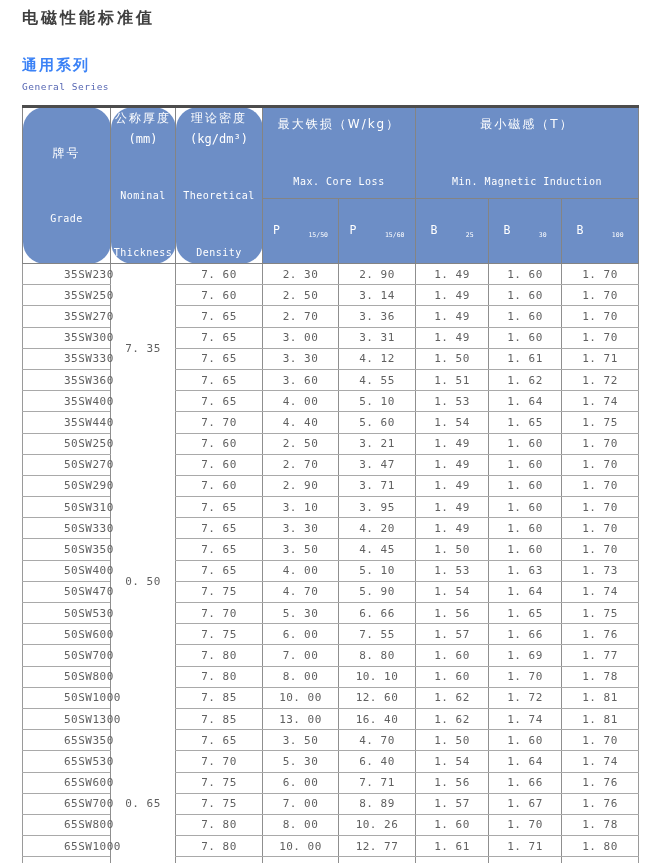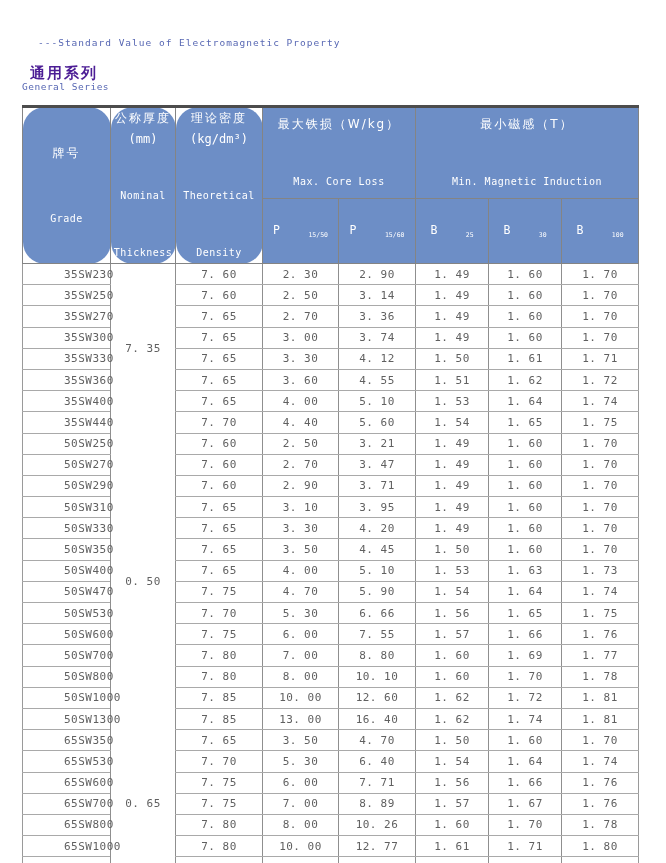--- a/index.html
+++ b/index.html
@@ -15,22 +15,22 @@
     font-size:16px;font-weight:bold;color:#3f3f3f;
     letter-spacing:3px;margin:0;
     font-family:"DejaVu Sans",sans-serif;
   }
   .title-en{
     position:absolute;left:38px;top:37px;
     font-size:9.5px;color:#5767b3;letter-spacing:1px;
   }
   .series-zh{
     position:absolute;left:22px;top:56px;
-    font-size:15px;font-weight:bold;color:#4c1d95;
-    letter-spacing:2px;margin:8px;
+    font-size:15px;font-weight:bold;color:#3b82f6;
+    letter-spacing:2px;margin:0;
     font-family:"DejaVu Sans",sans-serif;
   }
   .series-en{
     position:absolute;left:22px;top:81px;
     font-size:9.5px;color:#5767b3;letter-spacing:0.5px;
   }
   table.spec{
     position:absolute;left:22px;top:105px;
     width:616px;
     border-collapse:collapse;
@@ -73,21 +73,21 @@
     background:#ffffff;
   }
   tbody td.td-grade{border-left:none;padding-left:41px;}
   tbody td.td-thickness{border-top:none;border-bottom:none;}
 </style>
 </head>
 <body>
 
 <div class="page">
 
-  <div class="title-en">---Standard Value of Electromagnetic Property</div>
+  <h1 class="title-zh">电磁性能标准值</h1>
   <h2 class="series-zh">通用系列</h2>
   <div class="series-en">General Series</div>
 
   <table class="spec">
     <colgroup>
       <col style="width:88px">
         <col style="width:65px">
         <col style="width:87px">
       <col style="width:76px">
         <col style="width:77px">
@@ -157,21 +157,21 @@
           <td class="td-val">2. 70</td>
           <td class="td-val">3. 36</td>
           <td class="td-val">1. 49</td>
           <td class="td-val">1. 60</td>
           <td class="td-val">1. 70</td>
         </tr>
         <tr>
           <td class="td-grade">35SW300</td>
           <td class="td-val">7. 65</td>
           <td class="td-val">3. 00</td>
-          <td class="td-val">3. 74</td>
+          <td class="td-val">3. 31</td>
           <td class="td-val">1. 49</td>
           <td class="td-val">1. 60</td>
           <td class="td-val">1. 70</td>
         </tr>
         <tr>
           <td class="td-grade">35SW330</td>
           <td class="td-val">7. 65</td>
           <td class="td-val">3. 30</td>
           <td class="td-val">4. 12</td>
           <td class="td-val">1. 50</td>

